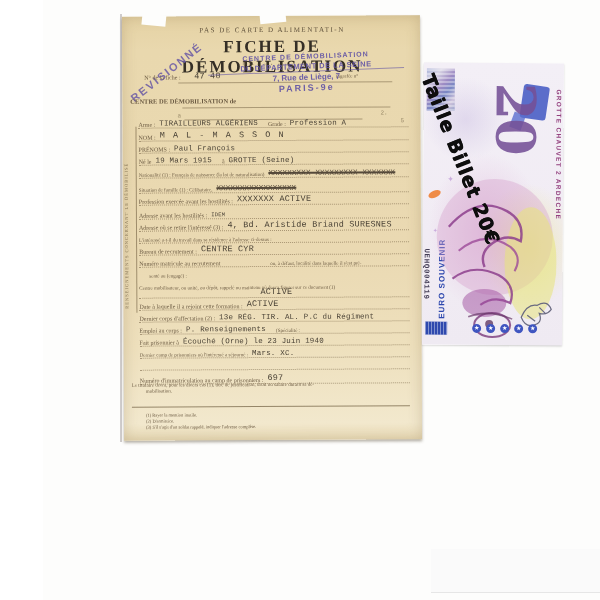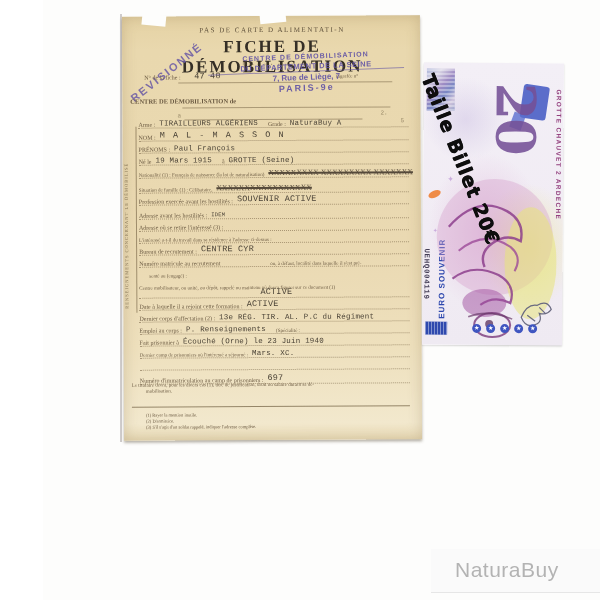--- a/index.html
+++ b/index.html
@@ -11,21 +11,21 @@
   #doc{position:absolute;left:80px;top:16px;width:298px;height:424px;
        background:linear-gradient(180deg,#e5d2a4 0%,#e9d8ae 8%,#ead9b2 55%,#eee0bd 78%,#f2e8cd 96%,#eadcb8 100%);
        box-shadow:0 2px 3px rgba(90,80,60,.45), inset 0 0 14px rgba(120,95,55,.25);
        transform:rotate(-0.3deg);}
   .notch{position:absolute;background:#fdfdfc;}
   .lbl{font-family:"Liberation Serif",serif;font-size:6px;color:#6b5a42;white-space:nowrap;}
   .lbl.tiny{font-size:5px;}
   .val{font-family:"Liberation Mono","DejaVu Sans Mono",monospace;font-size:7.5px;color:#4a4236;
        white-space:nowrap;letter-spacing:.2px;}
   .val.big{font-size:8.5px;}
-  .struck{text-decoration:line-through;text-decoration-thickness:2px;color:#55493a;font-family:Liberation Serif, serif;}
+  .struck{text-decoration:line-through;text-decoration-thickness:2px;color:#55493a;}
   .row{position:absolute;left:8px;right:12px;height:11px;display:flex;align-items:flex-end;
        border-bottom:1px dotted rgba(115,95,65,.55);}
   .row .val{margin-left:4px;}
   .row .lbl2{margin-left:10px;}
   .nline{border-bottom:none;}
   .doc-header{position:absolute;left:40px;top:10px;width:220px;text-align:center;
       font-family:"Liberation Serif",serif;font-size:7px;letter-spacing:1.5px;color:#5d4f3a;}
   .doc-title{position:absolute;left:12px;top:21px;width:276px;text-align:center;
       font-family:"Liberation Serif",serif;font-weight:bold;font-size:17px;letter-spacing:2px;color:#352f26;}
   .doc-sub{position:absolute;left:120px;top:42px;font-size:8px;color:rgba(90,75,50,.5);
@@ -128,21 +128,21 @@
     <span class="mark" style="left:258px;top:94px;">2.</span>
     <span class="mark" style="left:278px;top:102px;">5</span>
 
     <div class="side-rule"></div>
     <div class="side-text">RENSEIGNEMENTS CONCERNANT LE DÉMOBILISÉ</div>
 
     <div class="row" style="top:100px;left:16px;">
       <span class="lbl">Arme :</span>
       <span class="val">TIRAILLEURS ALGÉRIENS</span>
       <span class="lbl lbl2">Grade :</span>
-      <span class="val">NaturaBuy A</span>
+      <span class="val">Profession A</span>
     </div>
     <div class="row" style="top:113px;left:16px;">
       <span class="lbl">NOM :</span>
       <span class="val big" style="letter-spacing:1.5px;">M A L - M A S S O N</span>
     </div>
     <div class="row" style="top:125px;left:16px;">
       <span class="lbl">PRÉNOMS :</span>
       <span class="val">Paul François</span>
     </div>
     <div class="row" style="top:137px;left:16px;">
@@ -154,28 +154,29 @@
     <div class="row" style="top:150px;left:16px;">
       <span class="lbl tiny">Nationalité (1) : Français de naissance (la loi de naturalisation)</span>
       <span class="val struck">XXXXXXXXX XXXXXXXXX XXXXXXX</span>
     </div>
     <div class="row" style="top:165px;left:16px;">
       <span class="lbl tiny">Situation de famille (1) : Célibataire,</span>
       <span class="val struck">XXXXXXXXXXXXXXXXX</span>
     </div>
     <div class="row" style="top:177px;left:16px;">
       <span class="lbl">Profession exercée avant les hostilités :</span>
-      <span class="val big">SOUVENIR ACTIVE</span>
+      <span class="val big">XXXXXXX ACTIVE</span>
     </div>
     <div class="row" style="top:191px;left:16px;">
       <span class="lbl">Adresse avant les hostilités :</span>
       <span class="val" style="font-size:5.5px;">IDEM</span>
     </div>
     <div class="row" style="top:203px;left:16px;">
       <span class="lbl">Adresse où se retire l'intéressé (3) :</span>
+      <span class="val big">4, Bd. Aristide Briand SURESNES</span>
     </div>
     <div class="row" style="top:215px;left:16px;">
       <span class="lbl tiny">L'intéressé a-t-il du travail dans sa résidence à l'adresse ci-dessus :</span>
       <span class="val"></span>
     </div>
     <div class="row" style="top:227px;left:16px;">
       <span class="lbl">Bureau de recrutement :</span>
       <span class="val big">CENTRE CYR</span>
     </div>
     <div class="row" style="top:239px;left:16px;">
@@ -262,15 +263,14 @@
       <div class="star"></div>
       <div class="star"></div>
       <div class="star"></div>
     </div>
     <div class="eu-rect"></div>
 
     <div class="marker">Taille Billet 20€</div>
   </div>
 
   <div class="wm-strip"></div>
-  <div class="watermark">NaturaBuy</div>
 
 </div>
 
 </body></html>

